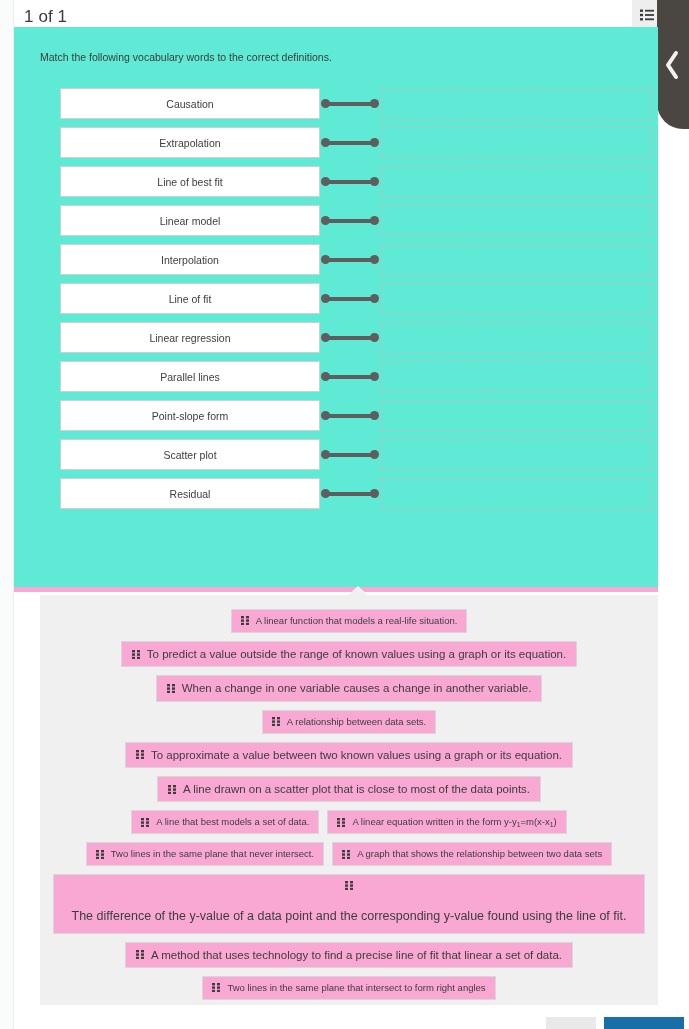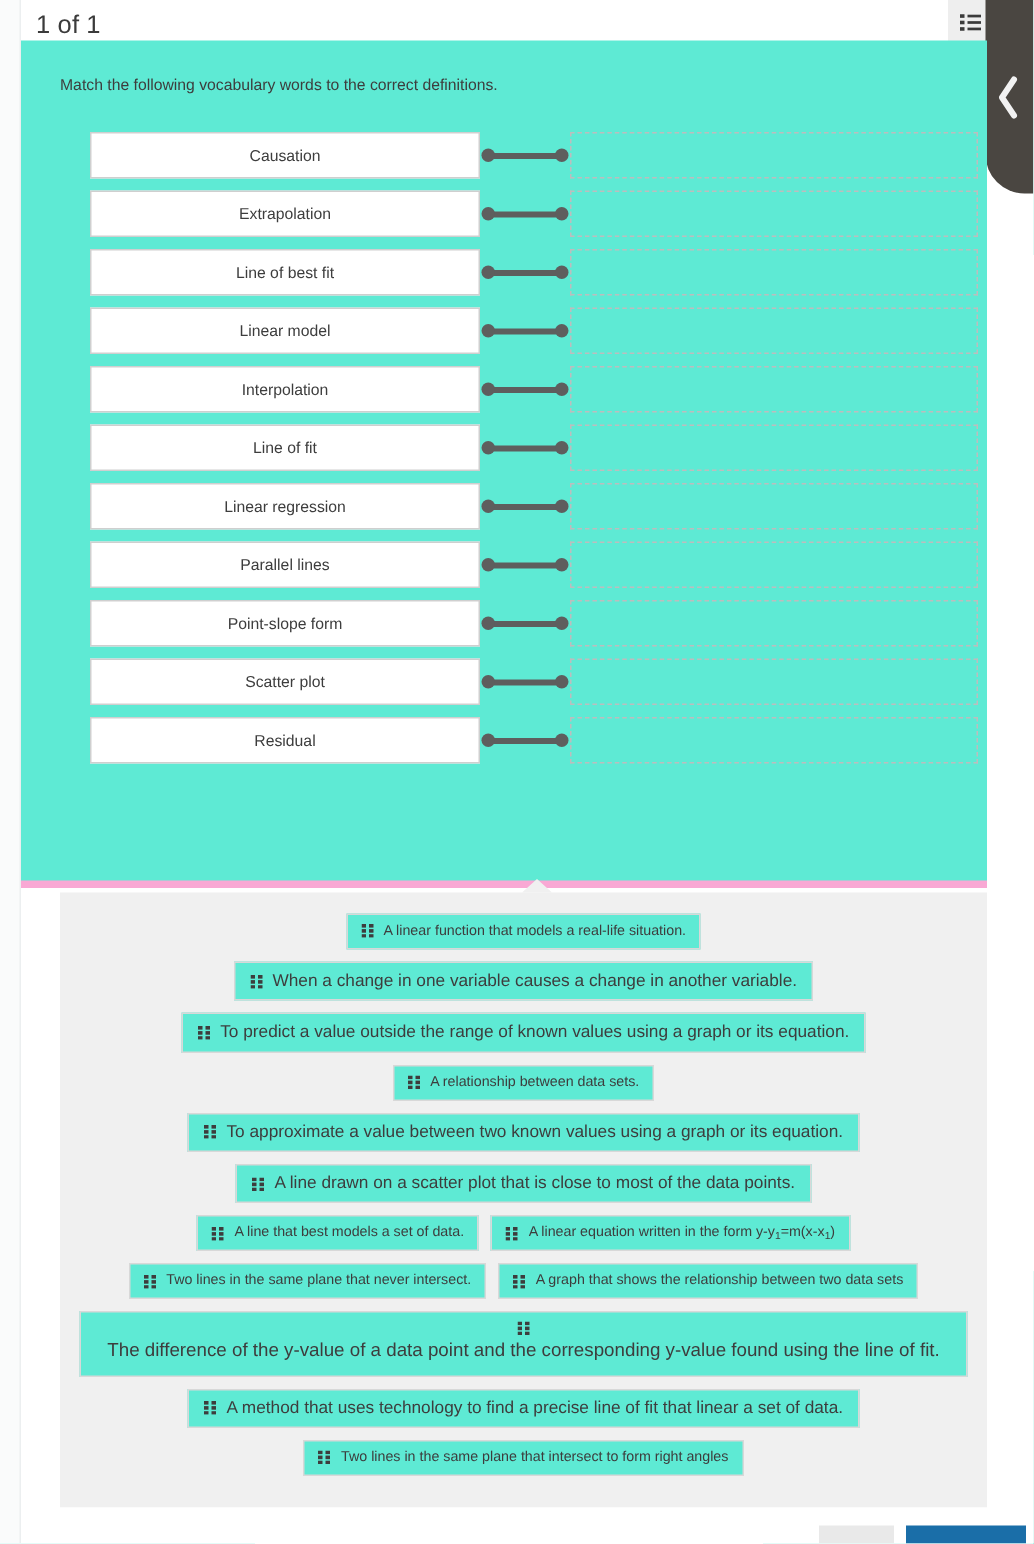--- a/index.html
+++ b/index.html
@@ -127,34 +127,34 @@
     border-right: 10px solid transparent;
     border-bottom: 9px solid #f0f0f0;
   }
   .bank-row {
     display: flex; align-items: center; justify-content: center;
     gap: 8px;
     margin-bottom: 8px;
   }
   .bank-chip {
     border: 1px solid #d8d8d8;
-    background: #5eead4;
+    background: #f9a8d4;
     display: inline-flex; align-items: center;
     gap: 6px;
     padding: 5px 9px;
     color: #3d3d3d;
     cursor: move;
     max-width: 600px;
   }
   .bank-chip.sm   { font-size: 9.5px;  padding: 5px 9px; }
   .bank-chip.md   { font-size: 11.5px; padding: 5px 10px; }
   .bank-chip.wide {
     width: 592px;
     flex-direction: column; align-items: center;
-    gap: 3px; padding: 6px 9px 8px;
+    gap: 19px; padding: 6px 9px 8px;
     font-size: 12.5px;
   }
   .chip-text { white-space: nowrap; line-height: 1.25; }
   .grip { flex: 0 0 auto; display: block; }
   sub { font-size: .72em; vertical-align: baseline; position: relative; top: .26em; }
 
   
   .footer {
     position: absolute; left: 14px; top: 1005px;
     width: 675px; height: 24px;
@@ -332,36 +332,36 @@
             <span>
               <svg class="grip" width="9" height="9" viewBox="0 0 9 9" aria-hidden="true">
                 <rect x="0" y="0" width="3" height="2.4" fill="#3d3d3d"></rect>
                 <rect x="5" y="0" width="3" height="2.4" fill="#3d3d3d"></rect>
                 <rect x="0" y="3.4" width="3" height="2.4" fill="#3d3d3d"></rect>
                 <rect x="5" y="3.4" width="3" height="2.4" fill="#3d3d3d"></rect>
                 <rect x="0" y="6.8" width="3" height="2.4" fill="#3d3d3d"></rect>
                 <rect x="5" y="6.8" width="3" height="2.4" fill="#3d3d3d"></rect>
               </svg>
             </span>
+            <span class="chip-text">To predict a value outside the range of known values using a graph or its equation.</span>
+          </div>
+        </div>
+        <div class="bank-row">
+          <div class="bank-chip md">
+            <span>
+              <svg class="grip" width="9" height="9" viewBox="0 0 9 9" aria-hidden="true">
+                <rect x="0" y="0" width="3" height="2.4" fill="#3d3d3d"></rect>
+                <rect x="5" y="0" width="3" height="2.4" fill="#3d3d3d"></rect>
+                <rect x="0" y="3.4" width="3" height="2.4" fill="#3d3d3d"></rect>
+                <rect x="5" y="3.4" width="3" height="2.4" fill="#3d3d3d"></rect>
+                <rect x="0" y="6.8" width="3" height="2.4" fill="#3d3d3d"></rect>
+                <rect x="5" y="6.8" width="3" height="2.4" fill="#3d3d3d"></rect>
+              </svg>
+            </span>
             <span class="chip-text">When a change in one variable causes a change in another variable.</span>
-          </div>
-        </div>
-        <div class="bank-row">
-          <div class="bank-chip md">
-            <span>
-              <svg class="grip" width="9" height="9" viewBox="0 0 9 9" aria-hidden="true">
-                <rect x="0" y="0" width="3" height="2.4" fill="#3d3d3d"></rect>
-                <rect x="5" y="0" width="3" height="2.4" fill="#3d3d3d"></rect>
-                <rect x="0" y="3.4" width="3" height="2.4" fill="#3d3d3d"></rect>
-                <rect x="5" y="3.4" width="3" height="2.4" fill="#3d3d3d"></rect>
-                <rect x="0" y="6.8" width="3" height="2.4" fill="#3d3d3d"></rect>
-                <rect x="5" y="6.8" width="3" height="2.4" fill="#3d3d3d"></rect>
-              </svg>
-            </span>
-            <span class="chip-text">To predict a value outside the range of known values using a graph or its equation.</span>
           </div>
         </div>
         <div class="bank-row">
           <div class="bank-chip sm">
             <span>
               <svg class="grip" width="9" height="9" viewBox="0 0 9 9" aria-hidden="true">
                 <rect x="0" y="0" width="3" height="2.4" fill="#3d3d3d"></rect>
                 <rect x="5" y="0" width="3" height="2.4" fill="#3d3d3d"></rect>
                 <rect x="0" y="3.4" width="3" height="2.4" fill="#3d3d3d"></rect>
                 <rect x="5" y="3.4" width="3" height="2.4" fill="#3d3d3d"></rect>

